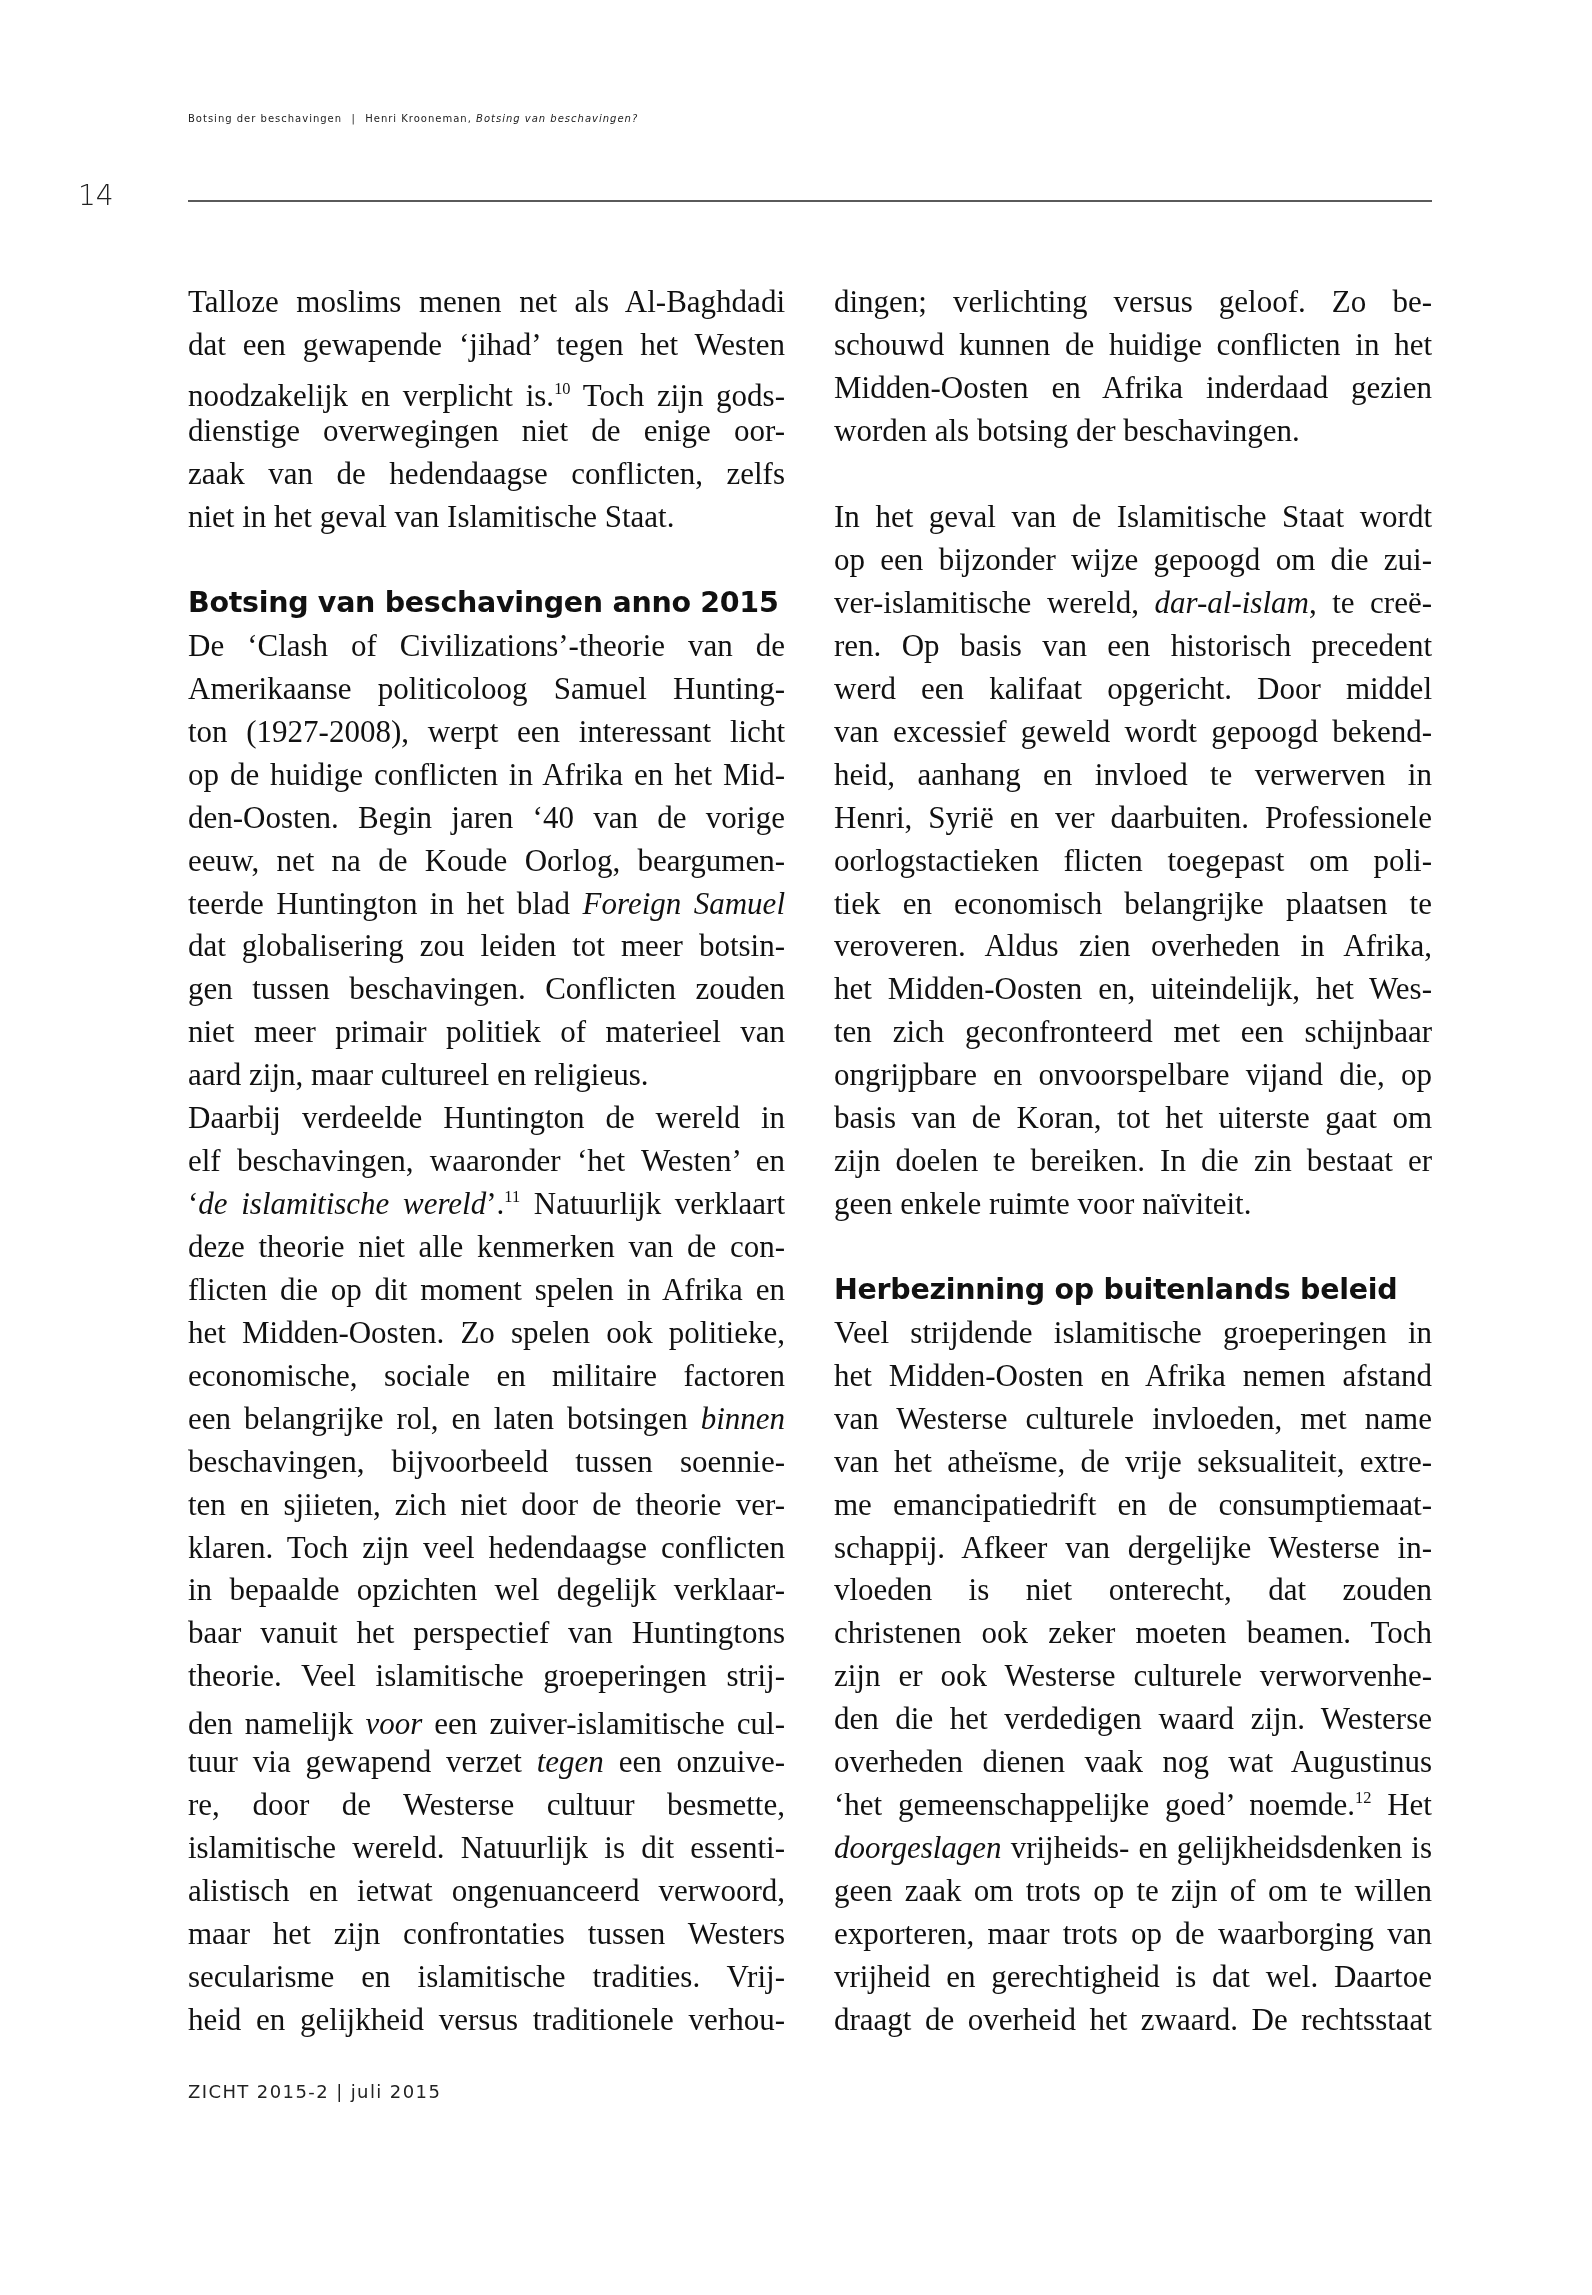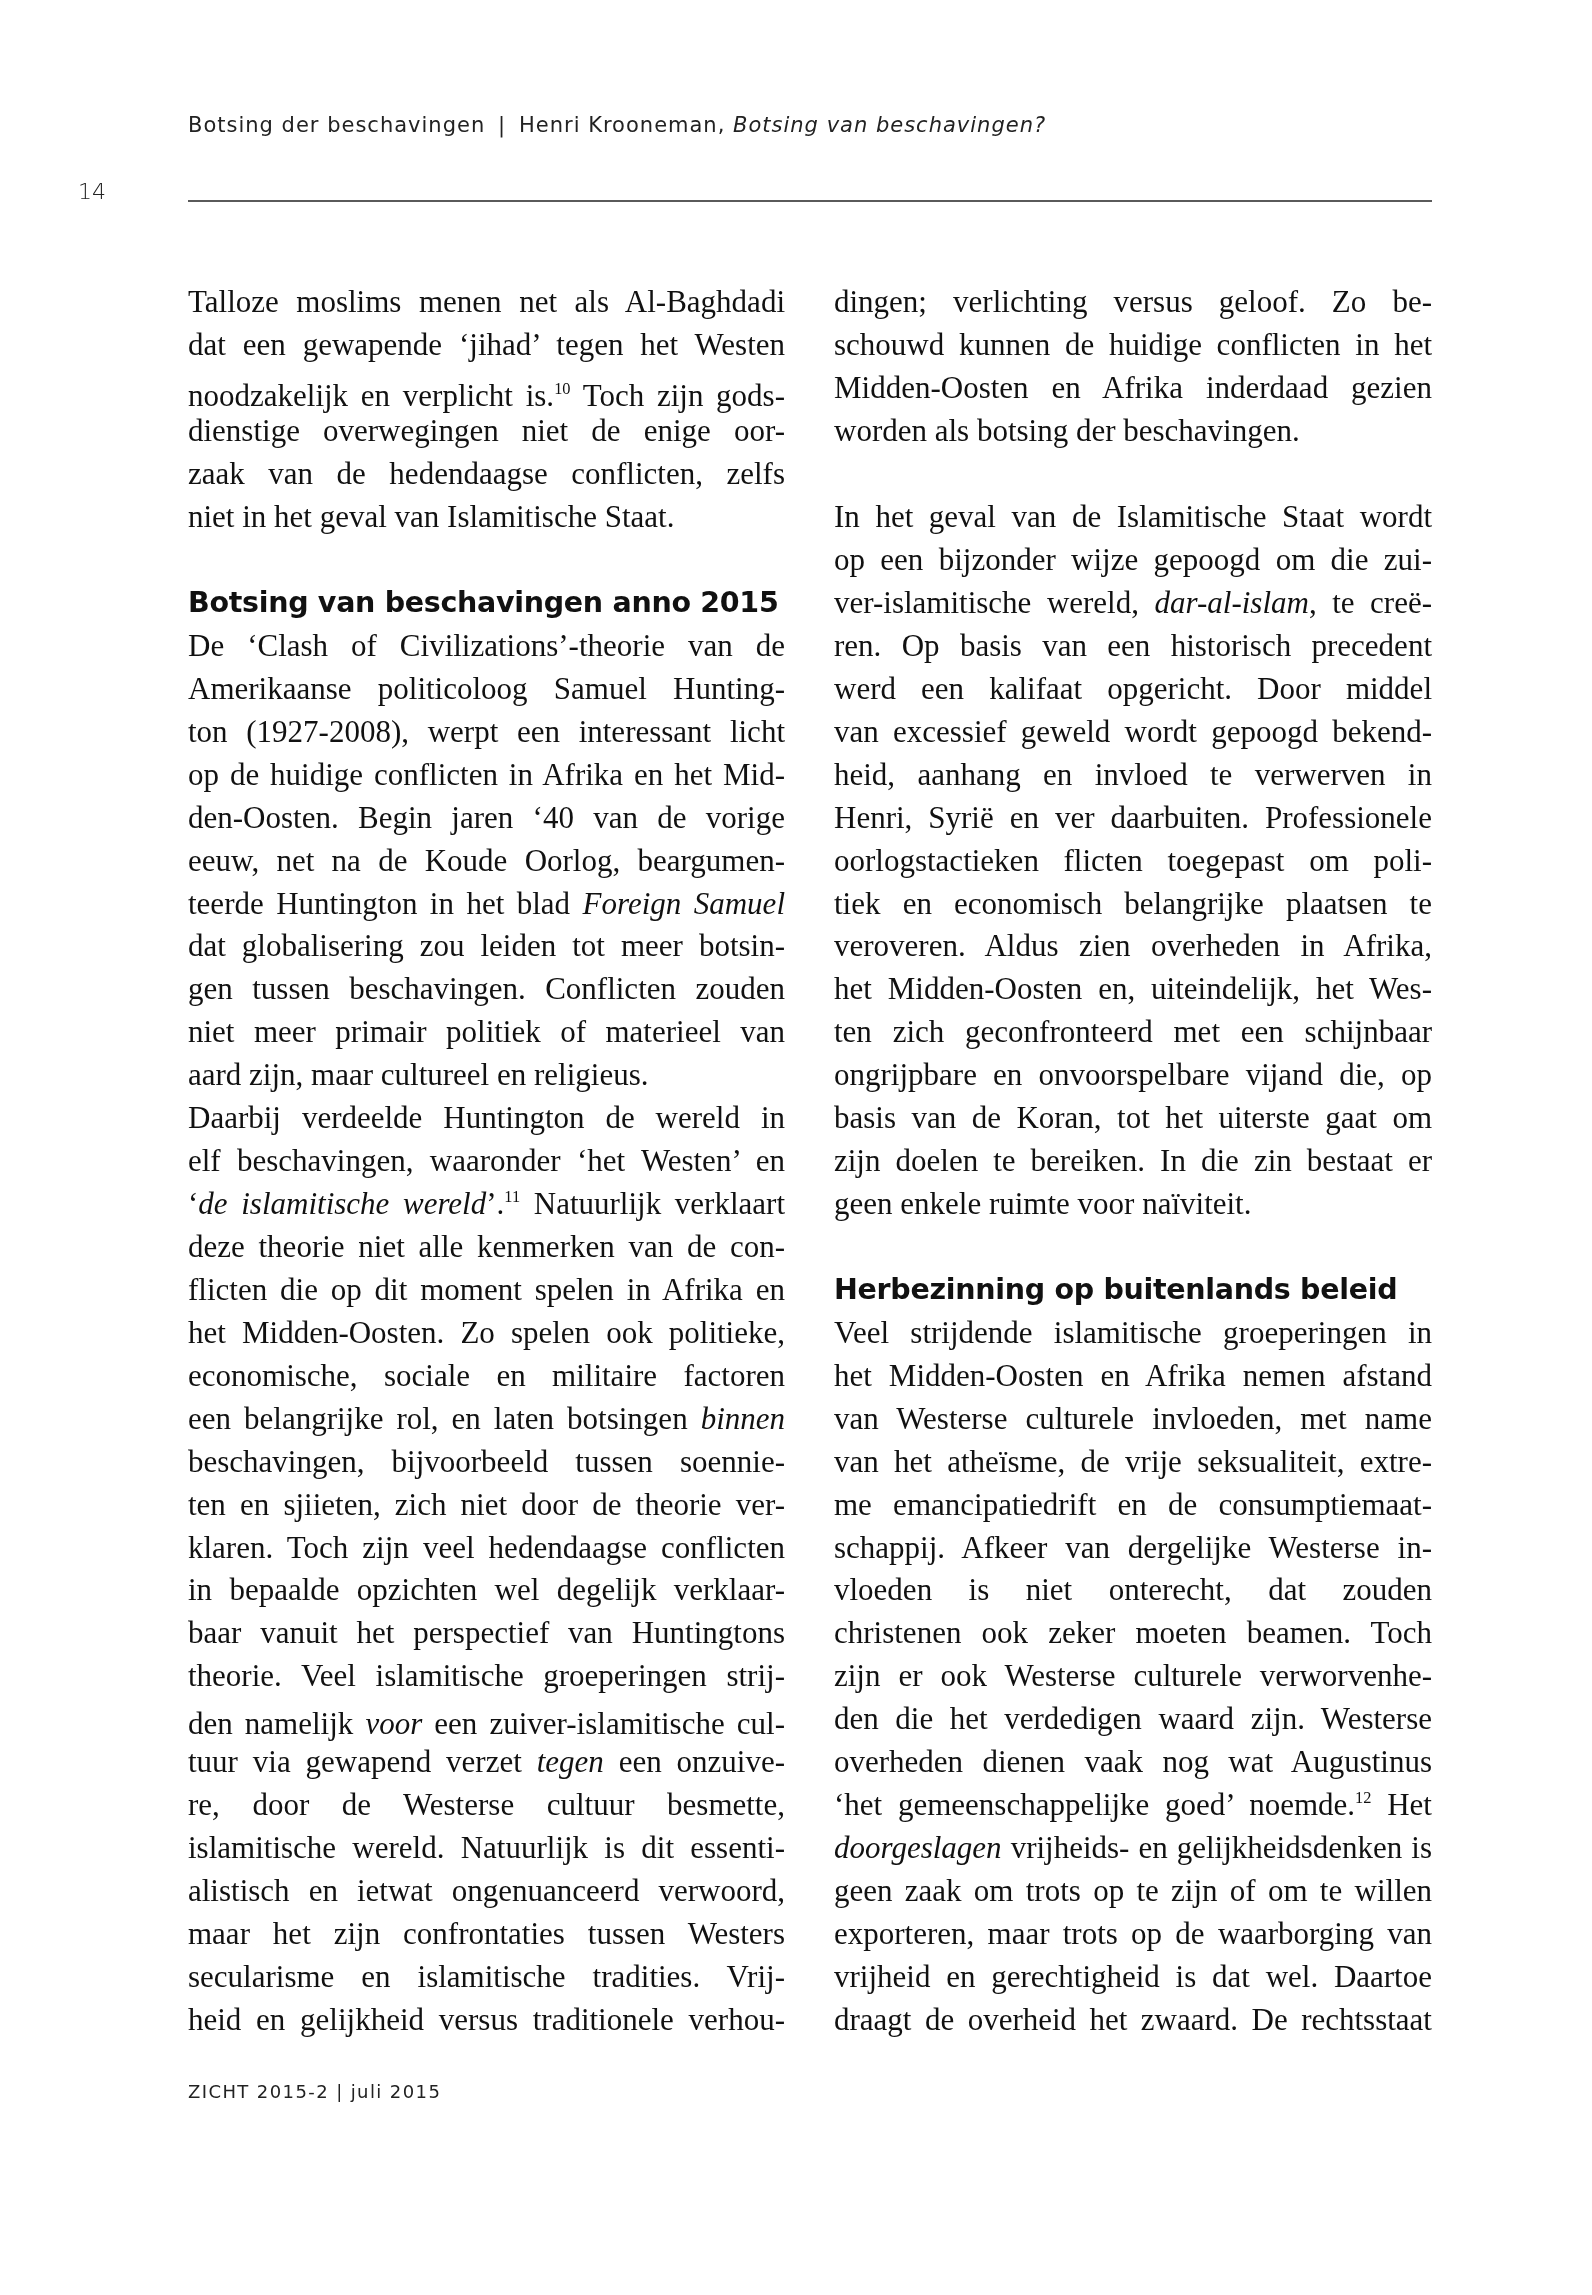--- a/index.html
+++ b/index.html
@@ -1,25 +1,25 @@
 <!DOCTYPE html>
 <html style="font-size:14px"><head>
 <meta charset="utf-8">
 <style>
   html, body { margin: 0; padding: 0; background: #ffffff; }
   body { width: 1592px; height: 2295px; position: relative; overflow: hidden; color: #111111; }
   .running-head {
     position: absolute; left: 188px; top: 113px;
-    font-family: "DejaVu Sans", sans-serif; font-size: 21px; letter-spacing: 1px;
+    font-family: "DejaVu Sans", sans-serif; font-size: 10px; letter-spacing: 1px;
     color: #222; white-space: nowrap;
   }
   .running-head .it { font-style: italic; }
   .page-number {
     position: absolute; left: 78px; top: 179px;
-    font-family: "DejaVu Sans", sans-serif; font-size: 22px; font-weight: 300; color: #222;
+    font-family: "DejaVu Sans", sans-serif; font-size: 28px; font-weight: 300; color: #222;
   }
   .rule { position: absolute; left: 188px; top: 200px; width: 1244px; height: 1.7px; background: #5a5a5a; }
   .column { position: absolute; top: 0; }
   .col-left { left: 188px; width: 597px; }
   .col-right { left: 834px; width: 598px; }
   .line {
     position: absolute; left: 0; width: 100%; height: 43px;
     font-family: "Liberation Serif", serif; font-size: 31px; line-height: 43px;
     white-space: nowrap; text-align: justify; text-align-last: justify; color: #111;
   }

